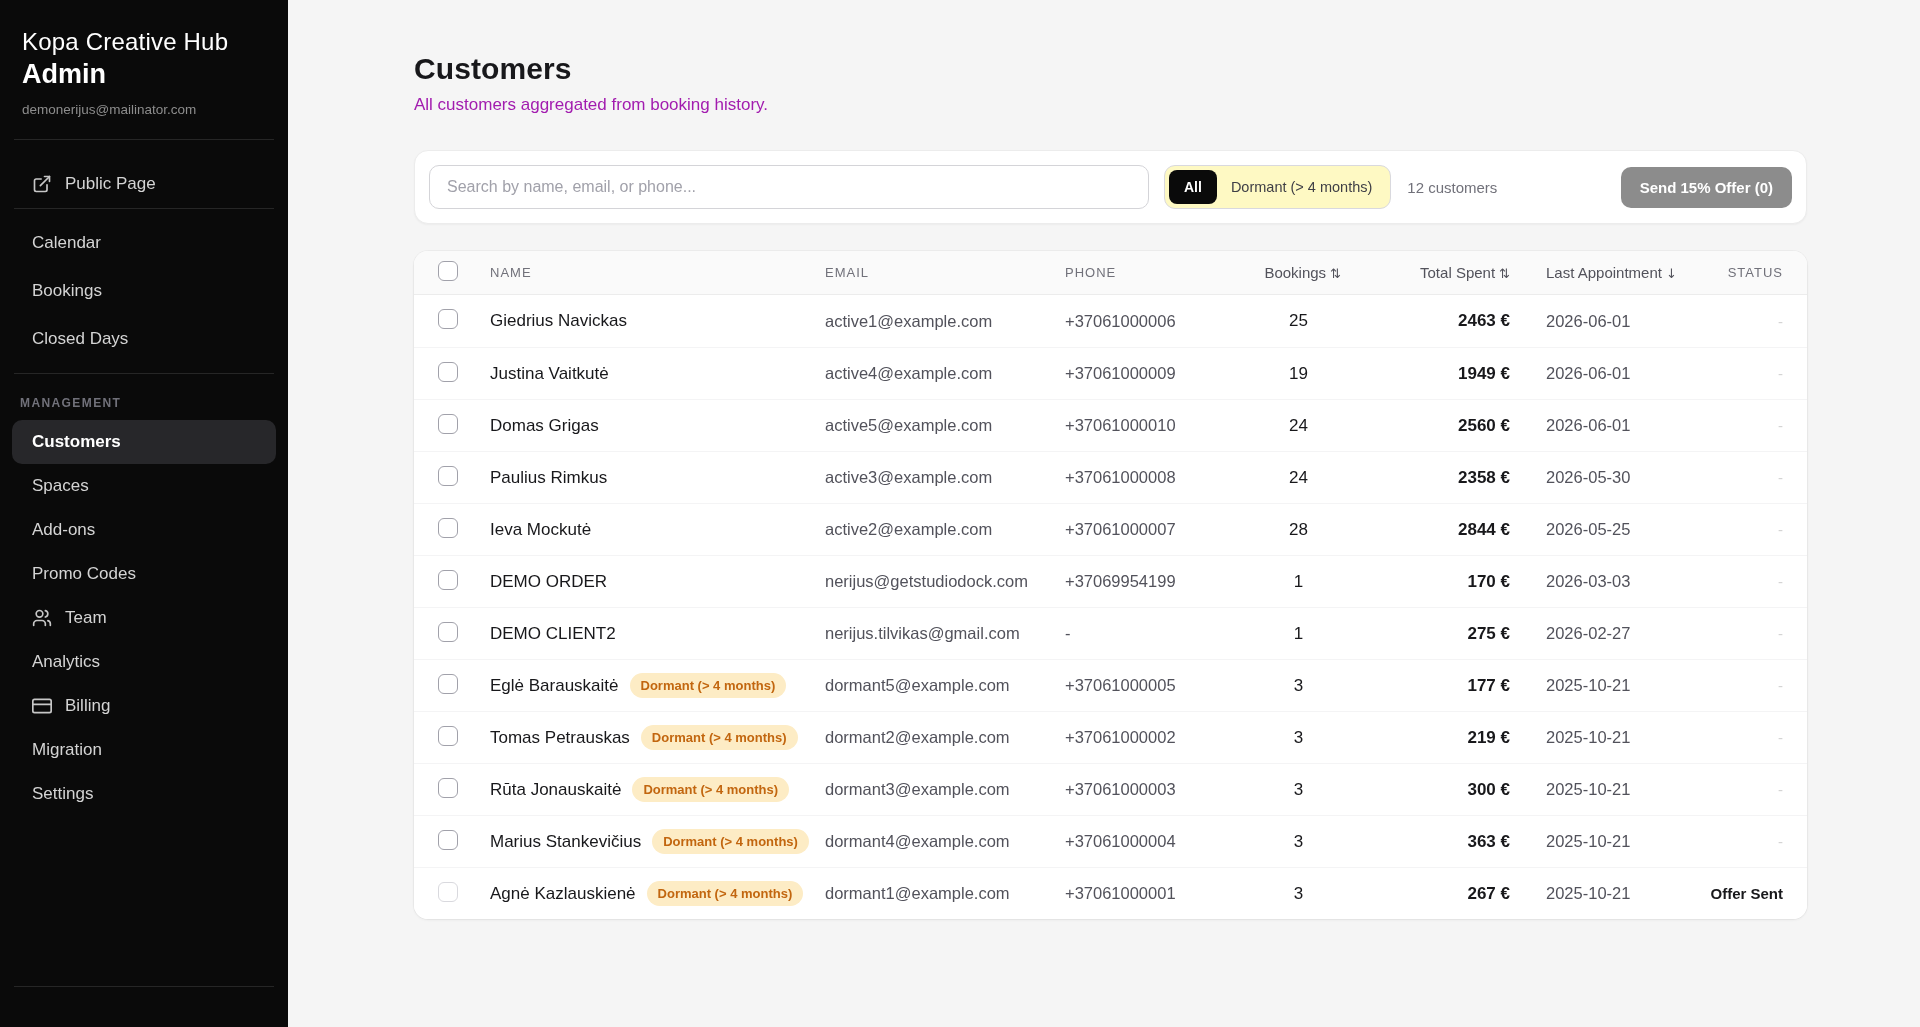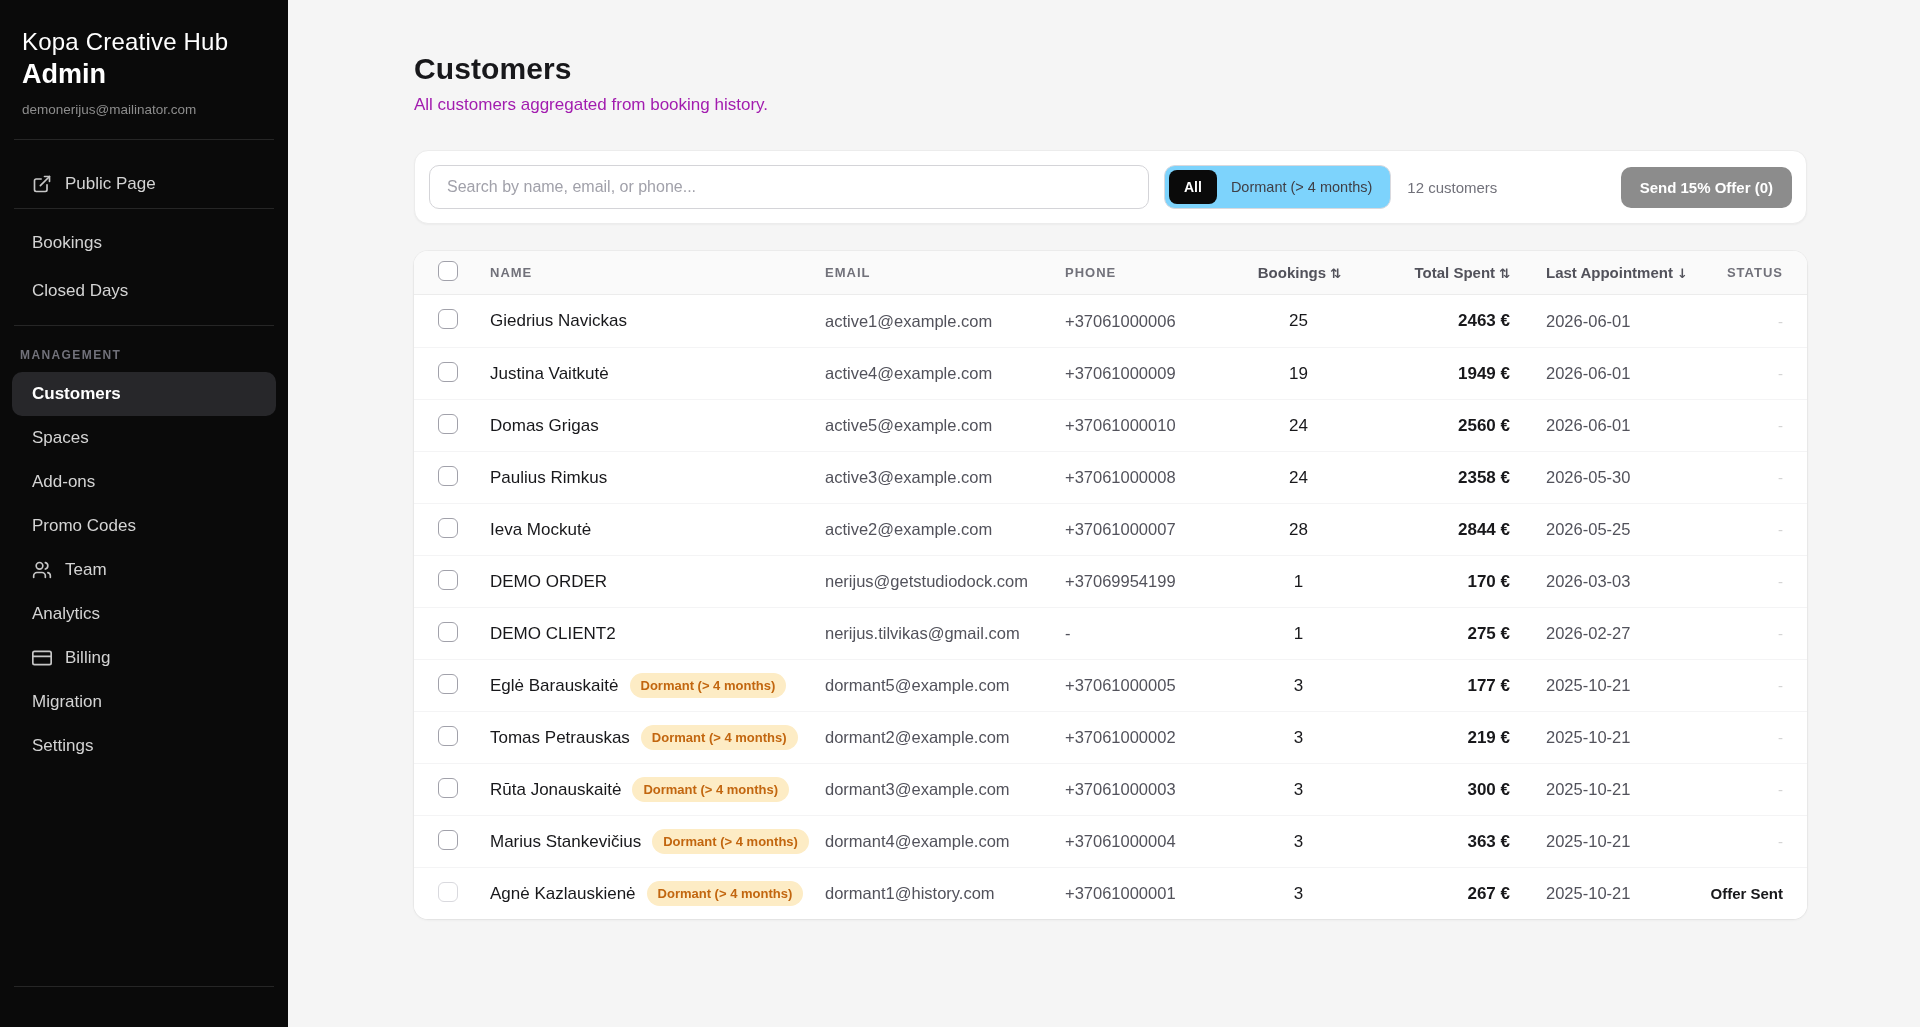--- a/index.html
+++ b/index.html
@@ -37,39 +37,39 @@
 
   
   .filter-card { margin-top:35px; background:#fff; border:1px solid #ececec; border-radius:14px;
                  padding:14px; display:flex; align-items:center;
                  box-shadow:0 1px 2px rgba(0,0,0,.04); }
   .search-input { width:720px; height:44px; border:1px solid #d4d4d8; border-radius:10px;
                   padding:0 17px; font-size:16px; color:#18181b; outline:none;
                   font-family:"Liberation Sans","DejaVu Sans",sans-serif; }
   .search-input::placeholder { color:#a1a1aa; }
   .toggle { margin-left:15px; border:1px solid #d9d9de; border-radius:11px; padding:4px;
-            display:flex; align-items:center; background:#7dd3fc; flex:none; }
+            display:flex; align-items:center; background:#fef9c3; flex:none; }
   .toggle-all { background:#0a0a0a; color:#fff; font-size:14px; font-weight:700;
                 border:none; border-radius:8px; padding:9px 15px; cursor:pointer;
                 font-family:inherit; }
   .toggle-dormant { background:none; border:none; font-size:14.5px; font-weight:500;
                     color:#3f3f46; padding:9px 14px; cursor:pointer; font-family:inherit; }
   .count-text { margin-left:16px; font-size:15px; color:#71717a; white-space:nowrap; }
   .offer-btn { margin-left:auto; background:#8c8c8c; color:#fff; font-size:15px; font-weight:600;
                border:none; border-radius:10px; padding:12px 19px; cursor:default;
                font-family:inherit; white-space:nowrap; }
 
   
   .table-card { margin-top:27px; background:#fff; border-radius:14px; overflow:hidden;
                 box-shadow:0 1px 3px rgba(0,0,0,.06), 0 0 0 1px rgba(0,0,0,.03); }
   .grid-cols { display:grid;
                grid-template-columns:52px 335px 240px 191px 85px 169px 36px 144px 1fr;
                align-items:center; padding:0 24px; }
   .thead { height:44px; background:#fafafa; border-bottom:1px solid #ececec; }
-  .th { font-size:13px; color:#71717a; font-weight:700; letter-spacing:1px; }
+  .th { font-size:13px; color:#71717a; font-weight:400; letter-spacing:1px; }
   .th.sortable { font-size:15px; letter-spacing:0; color:#52525b; cursor:pointer; }
   .th.right { text-align:right; }
   .sort-glyph { font-family:"DejaVu Sans",sans-serif; font-size:13px; margin-left:4px; color:#52525b; }
 
   .trow { height:52px; border-top:1px solid #f4f4f5; background:#fff; }
   .trow:first-child { border-top:none; }
   .checkbox { width:20px; height:20px; border:1.7px solid #a1a1aa; border-radius:6px;
               background:#fff; display:inline-block; cursor:pointer; }
   .checkbox.disabled { border-color:#d9d9de; cursor:default; }
   .cell-name { display:flex; align-items:center; gap:11px; min-width:0; }
@@ -102,20 +102,24 @@
             <line x1="10" y1="14" x2="21" y2="3"></line>
           </svg>
         </span>
     <span class="nav-label">Public Page</span>
   </div>
     </nav>
   <div class="sb-divider"></div>
   <nav class="nav tight" id="nav-main">
       <div class="nav-item">
 
+    <span class="nav-label">Calendar</span>
+  </div>
+      <div class="nav-item">
+
     <span class="nav-label">Bookings</span>
   </div>
       <div class="nav-item">
 
     <span class="nav-label">Closed Days</span>
   </div>
     </nav>
   <div class="sb-divider"></div>
   <div class="section-label">MANAGEMENT</div>
   <nav class="nav mgmt" style="padding-top:0" id="nav-mgmt">
@@ -351,21 +355,21 @@
     <div></div>
     <div class="cell-date">2025-10-21</div>
     <div class="cell-status"><span class="dash">-</span></div>
   </div>
         <div class="grid-cols trow">
     <div><span class="checkbox row-check disabled"></span></div>
     <div class="cell-name">
       <span class="name-text">Agnė Kazlauskienė</span>
       <span class="badge">Dormant (&gt; 4 months)</span>
     </div>
-    <div class="cell-email">dormant1@history.com</div>
+    <div class="cell-email">dormant1@example.com</div>
     <div class="cell-phone">+37061000001</div>
     <div class="cell-bookings">3</div>
     <div class="cell-spent">267 €</div>
     <div></div>
     <div class="cell-date">2025-10-21</div>
     <div class="cell-status"><span class="sent">Offer Sent</span></div>
   </div>
       </div>
   </div>
 </main>

